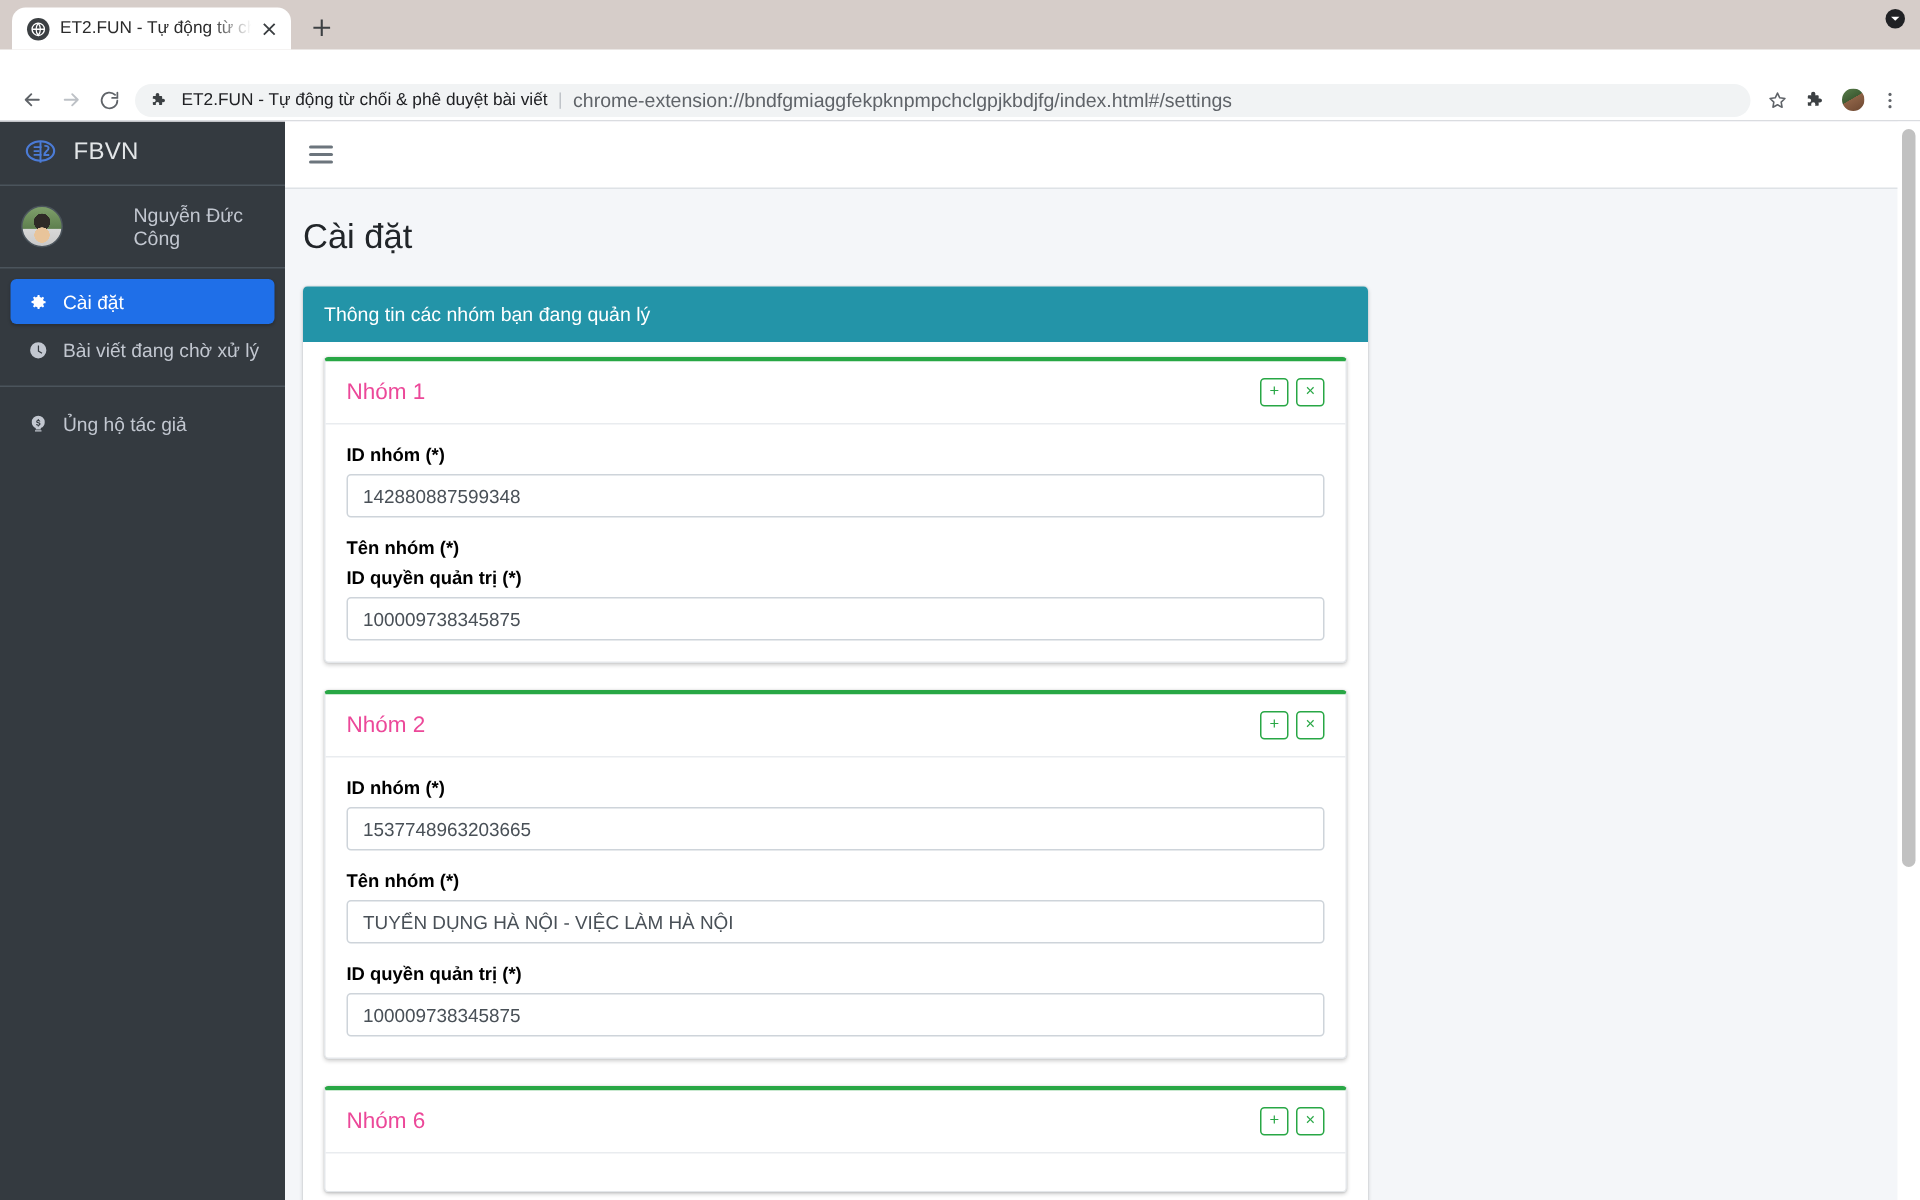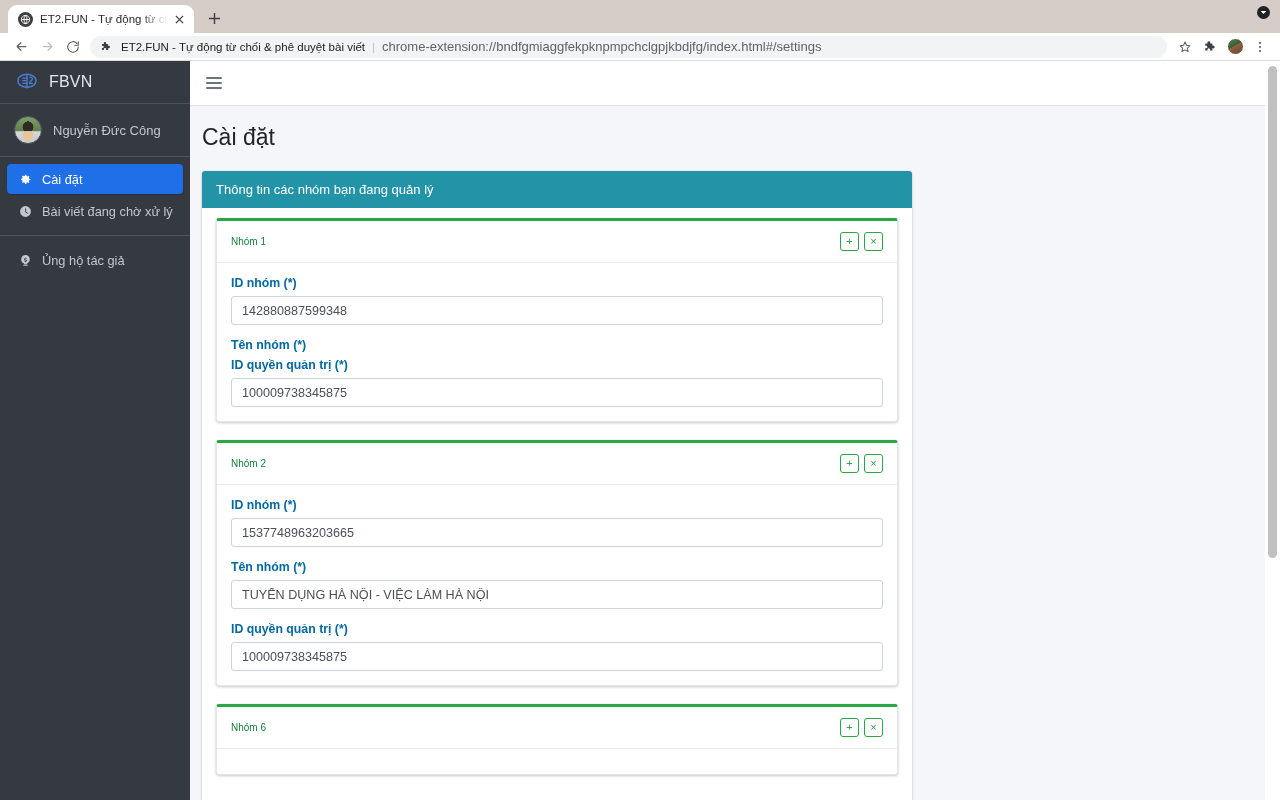--- a/index.html
+++ b/index.html
@@ -68,20 +68,21 @@
     display: flex; align-items: center; justify-content: center;
   }
 
   .omnibar {
     height: 28px;
     background: #ffffff;
     display: flex; align-items: center;
     padding: 0 8px;
     flex: 0 0 28px;
     border-bottom: 1px solid #dadce0;
+    margin-top: 20px;
   }
   .nav-btn {
     width: 26px; height: 26px; flex: 0 0 26px;
     display: flex; align-items: center; justify-content: center;
     color: #5f6368;
   }
   .nav-btn.disabled { color: #bdc1c6; }
   .urlbox {
     flex: 1 1 auto; height: 22px;
     background: #f1f3f4;
@@ -130,20 +131,21 @@
     border-bottom: 1px solid #4b545c;
     text-align: center;
   }
   .brand-logo { width: 26px; height: 26px; flex: 0 0 26px; margin-right: 9px; }
   .brand-text { font-size: 16px; color: #e3e6e8; letter-spacing: .2px; }
 
   .userblock {
     display: flex; align-items: center;
     padding: 12px 0 12px 14px;
     border-bottom: 1px solid #4b545c;
+    gap: 36px;
   }
   .user-avatar {
     width: 28px; height: 28px; flex: 0 0 28px; border-radius: 50%;
     margin-right: 11px;
     background:
       radial-gradient(circle at 50% 72%, #e8c49a 0 22%, transparent 23%),
       radial-gradient(circle at 50% 38%, #2e2a26 0 26%, transparent 27%),
       linear-gradient(180deg,#7fa06b 0%,#5e7f4e 55%,#d8d8d8 56%,#c9c9c9 100%);
     background-color: #6f8f5e;
     border: 1px solid #4b545c;
@@ -220,35 +222,35 @@
     border-top: 3px solid #28a745;
     border-radius: 3px;
     box-shadow: 0 0 1px rgba(0,0,0,.125), 0 1px 3px rgba(0,0,0,.2);
     margin-bottom: 18px;
   }
   .group-head {
     display: flex; align-items: center; justify-content: space-between;
     padding: 11px 14px;
     border-bottom: 1px solid #e9ecef;
   }
-  .group-title { font-size: 10px; color: #15803d; }
+  .group-title { font-size: 15px; color: #ec4899; }
   .group-tools { display: flex; gap: 5px; }
   .tool-btn {
     width: 19px; height: 19px;
     border: 1px solid #28a745;
     border-radius: 3px;
     background: #ffffff;
     color: #28a745;
     font-size: 11px; line-height: 1;
     display: flex; align-items: center; justify-content: center;
     font-family: "Liberation Sans", sans-serif;
   }
   .group-body { padding: 11px 14px 14px 14px; }
   .field-label {
-    font-size: 12.3px; font-weight: bold; color: #0369a1;
+    font-size: 12.3px; font-weight: bold; color: #000000;
     margin-bottom: 6px; margin-top: 2px;
   }
   .field-input {
     width: 100%; height: 29px;
     border: 1px solid #ced4da;
     border-radius: 3px;
     padding: 0 10px;
     font-size: 12.6px;
     color: #495057;
     font-family: "Liberation Sans", sans-serif;

